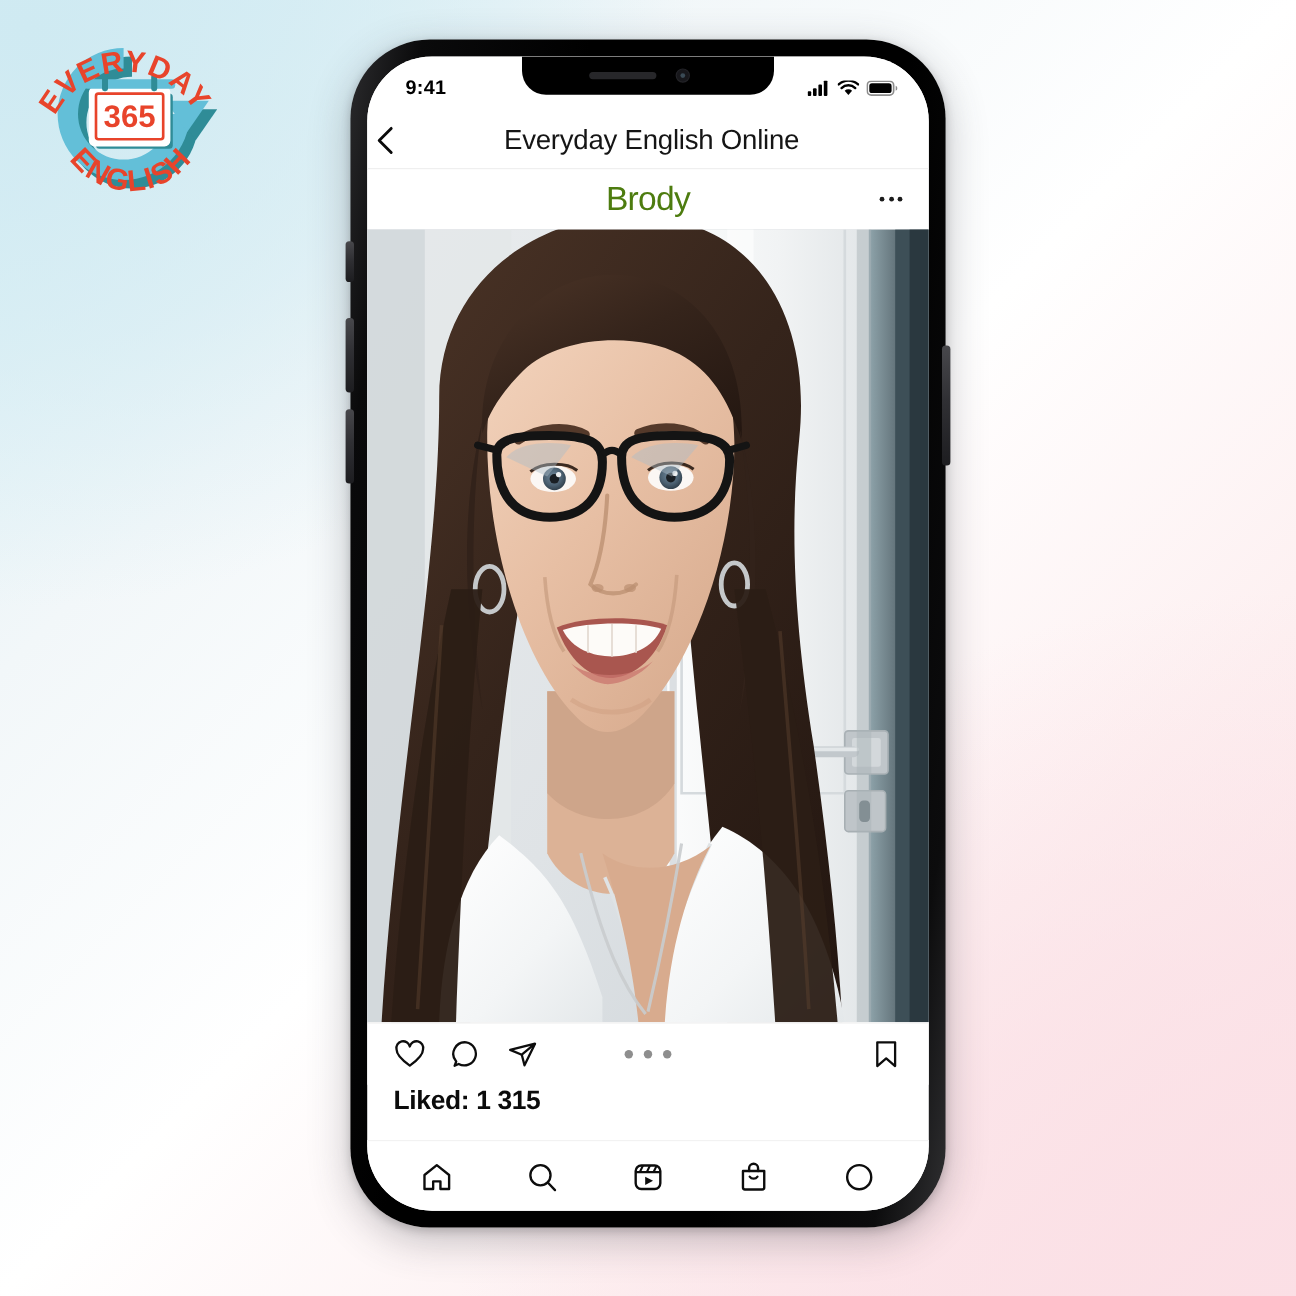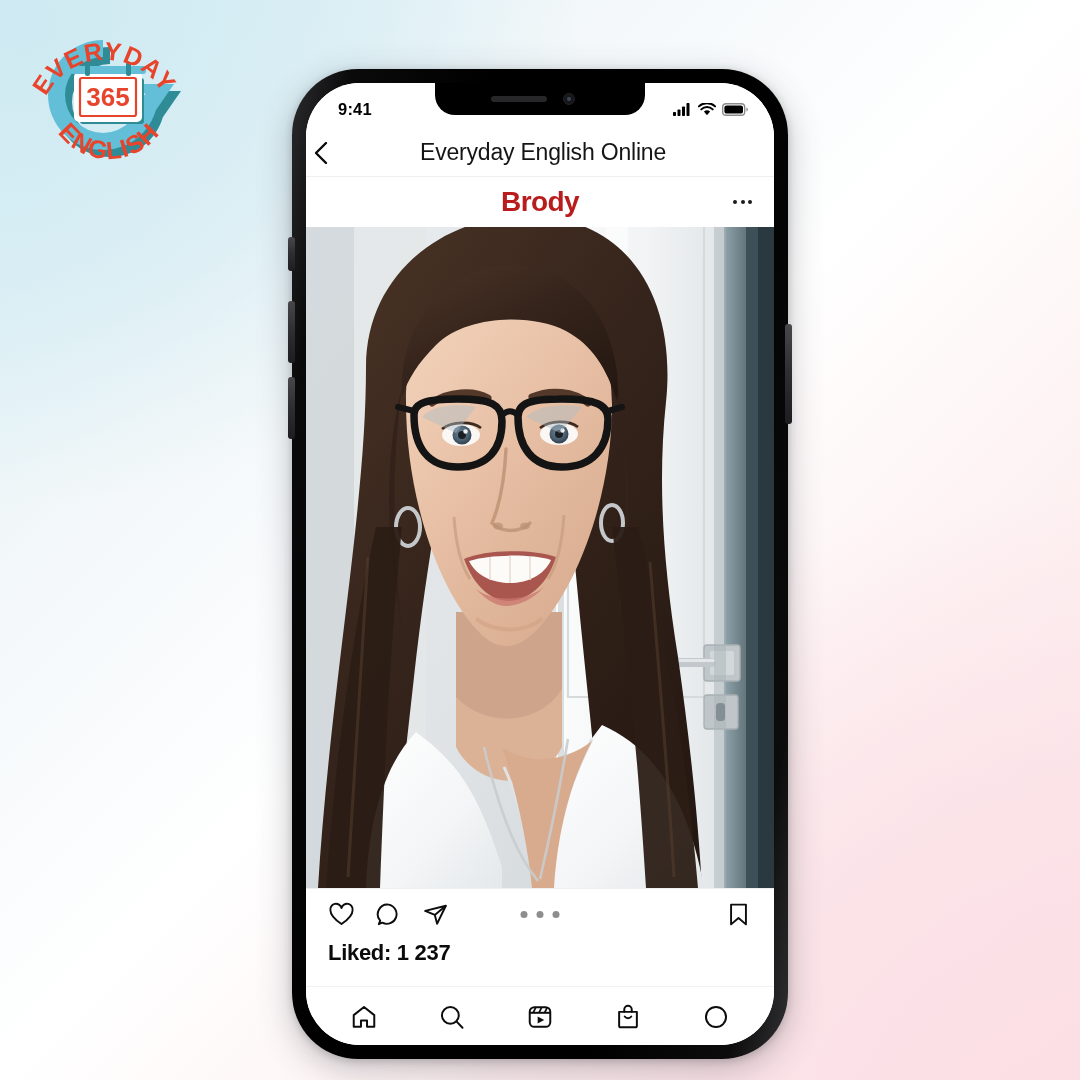--- a/index.html
+++ b/index.html
@@ -36,21 +36,20 @@
     position: absolute;
     left: 292px;
     top: 33px;
     width: 496px;
     height: 990px;
     border-radius: 66px;
     background: linear-gradient(100deg, #2c2c2e 0%, #0a0a0b 9%, #000 30%, #000 70%, #0c0c0d 91%, #313133 100%);
     box-shadow: 0 10px 34px rgba(60,60,70,0.30), 0 2px 8px rgba(0,0,0,0.18);
     padding: 0;
     box-sizing: border-box;
-    margin-top: 36px;
   }
   .side-btn {
     position: absolute;
     background: linear-gradient(180deg, #48484c 0%, #303034 45%, #1d1d20 100%);
     border-radius: 3px;
   }
   .side-btn.left { left: -4px; width: 7px; }
   .side-btn.right { right: -4px; width: 7px; }
 
   #screen {
@@ -172,22 +171,22 @@
     align-items: center;
     background: #fff;
     box-sizing: border-box;
     padding: 0 22px 0 22px;
     z-index: 20;
   }
   #post-username {
     flex: 1;
     text-align: center;
     font-size: 28px;
-    font-weight: bold;
-    color: #b91c1c;
+    font-weight: normal;
+    color: #4d7c0f;
     letter-spacing: -0.6px;
     padding-left: 26px;
   }
   #post-more {
     width: 26px;
     flex: 0 0 auto;
     display: flex;
     justify-content: flex-end;
     gap: 3.5px;
     cursor: pointer;
@@ -579,21 +578,21 @@
             <i></i>
         </div>
         <div class="act-right">
           <svg class="act-icon" width="27" height="27" viewBox="0 0 24 24">
             <path d="M5.4 3.2 H 18.6 V 20.8 L 12 15.1 L 5.4 20.8 Z" fill="none" stroke="#0d0d0d" stroke-width="1.7" stroke-linejoin="round"></path>
           </svg>
         </div>
       </div>
 
       <div id="likes-row">
-        <span id="likes-text">Liked: 1 237</span>
+        <span id="likes-text">Liked: 1 315</span>
       </div>
 
       <div id="bottom-nav">
         <svg class="nav-icon" width="28" height="28" viewBox="0 0 24 24">
           <path d="M3.2 10.4 L 12 3.4 L 20.8 10.4 V 20.4 H 14.6 V 15 H 9.4 V 20.4 H 3.2 Z" fill="none" stroke="#0d0d0d" stroke-width="1.7" stroke-linejoin="round"></path>
         </svg>
         <svg class="nav-icon" width="28" height="28" viewBox="0 0 24 24">
           <circle cx="10.6" cy="10.6" r="7.2" fill="none" stroke="#0d0d0d" stroke-width="1.7"></circle>
           <path d="M16 16 L 21 21.2" stroke="#0d0d0d" stroke-width="1.7" stroke-linecap="round"></path>
         </svg>

